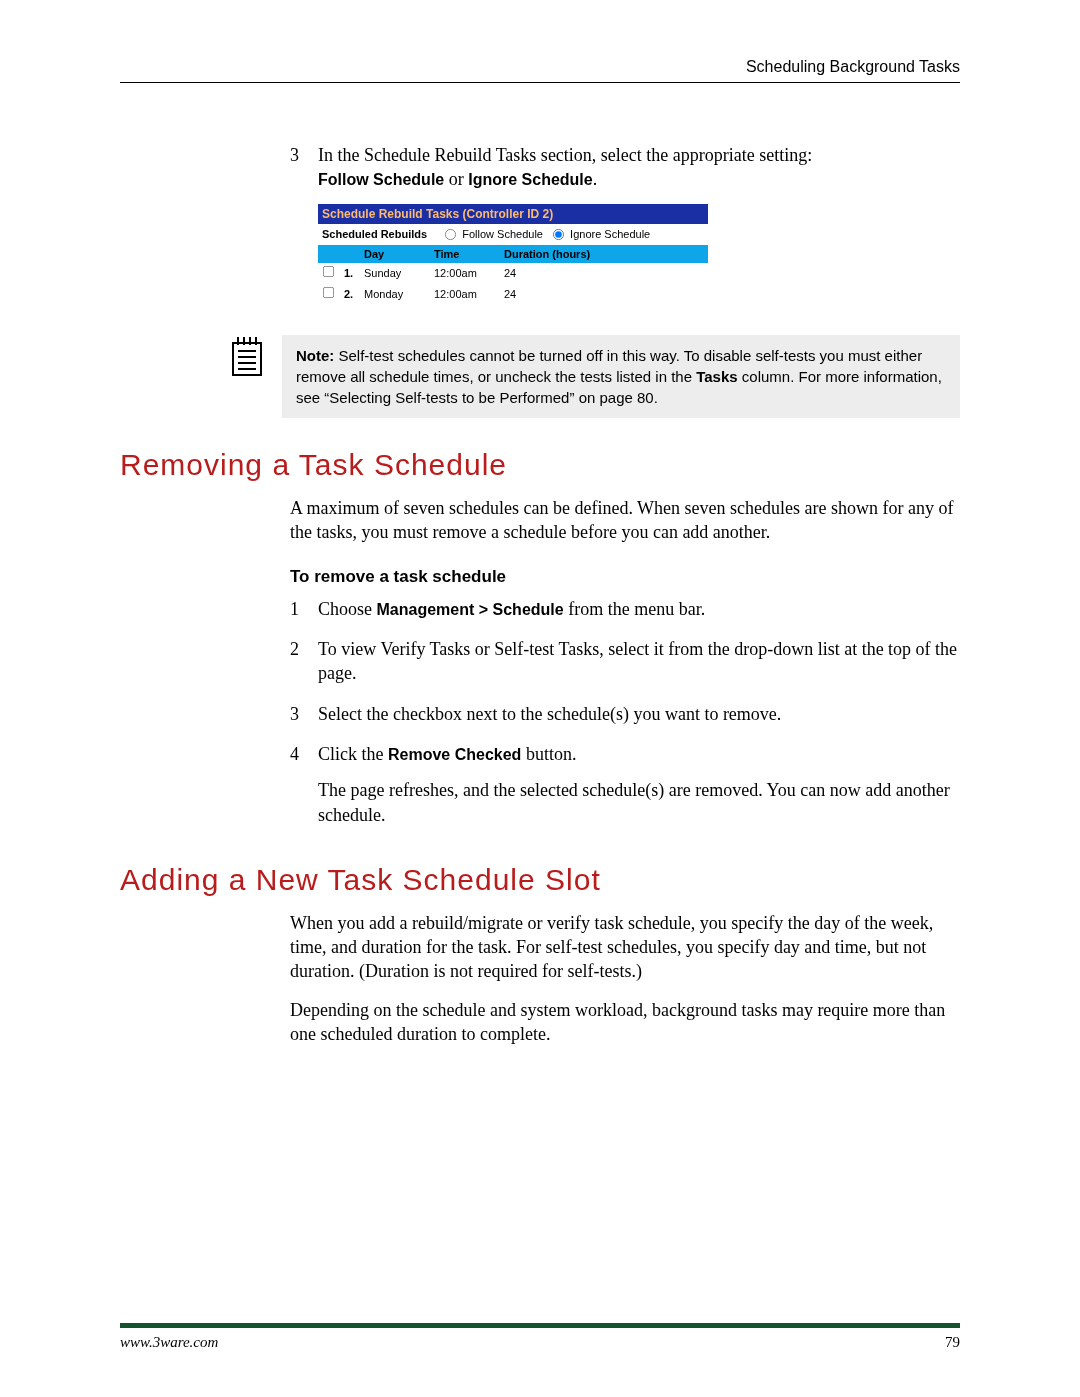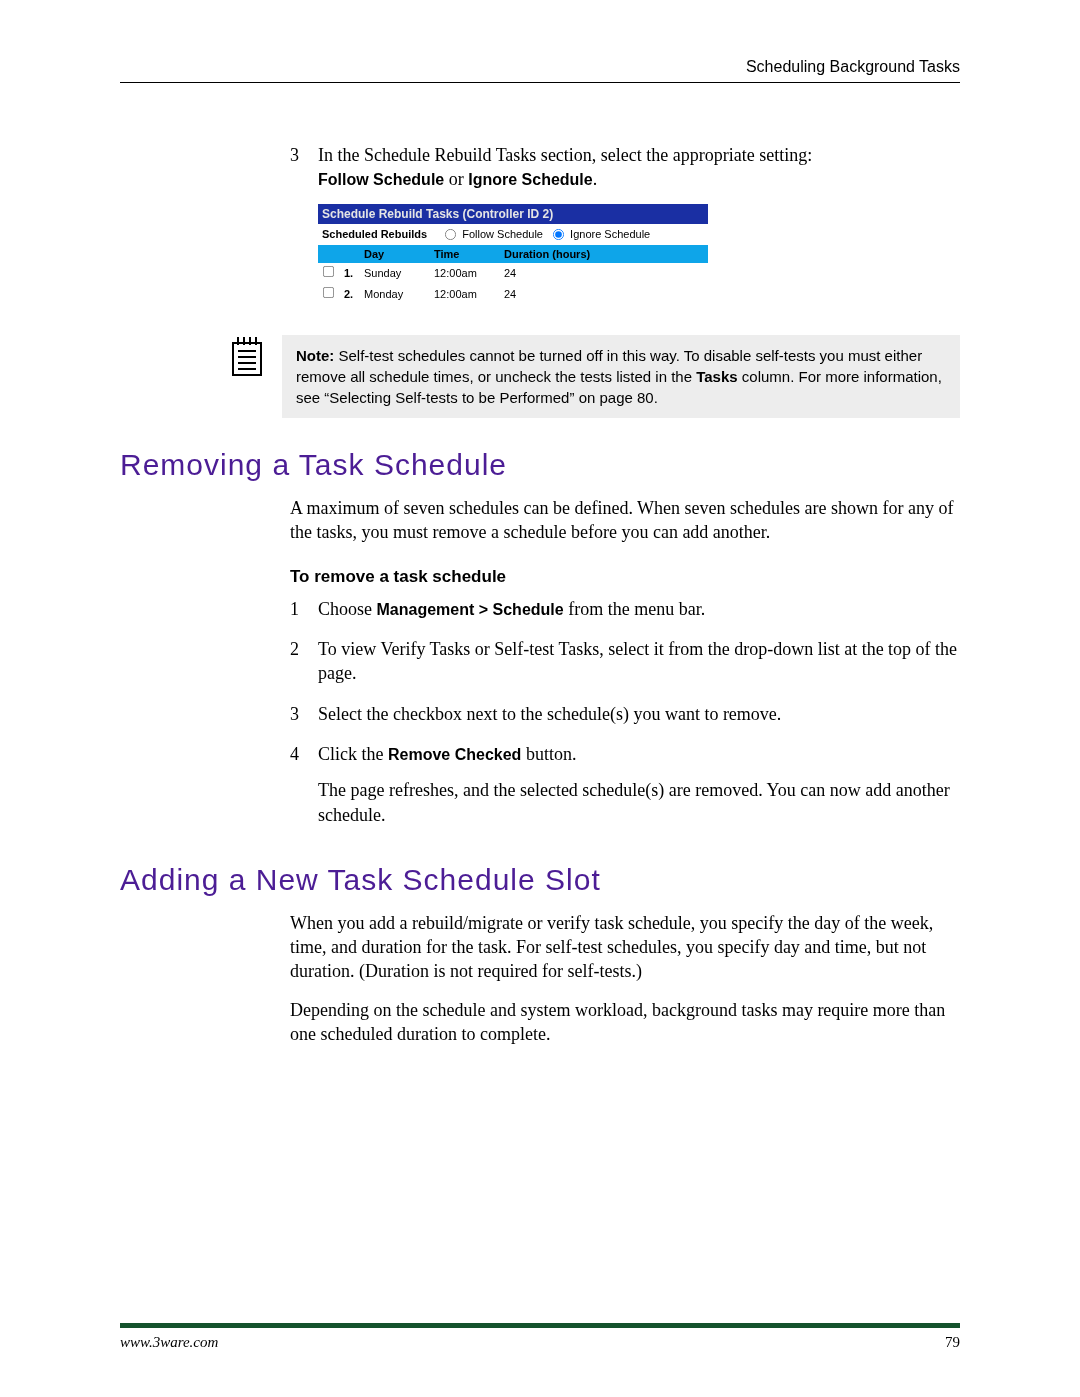--- a/index.html
+++ b/index.html
@@ -47,21 +47,21 @@
   
   .sched-box {
     width: 390px;
     font-family: Arial, Helvetica, sans-serif;
     font-size: 11px;
     margin-bottom: 18px;
     background:#fff;
   }
   .sched-title {
     background: #1a2fa3;
-    color: #e5e5e5;
+    color: #fdba74;
     font-weight: bold;
     font-size: 12px;
     padding: 2px 4px;
   }
   .sched-ctrl {
     padding: 3px 4px;
     font-size: 11px;
   }
   .sched-ctrl .lbl { font-weight: bold; margin-right: 8px; }
   .sched-ctrl input[type=radio]{ transform: scale(0.85); vertical-align: middle; margin:0 2px 0 6px;}
@@ -103,21 +103,21 @@
     line-height: 1.4;
     padding: 10px 14px;
   }
   .note-box .nb { font-weight: bold; }
 
   h2.section {
     font-family: Arial, Helvetica, sans-serif;
     font-weight: normal;
     font-size: 30px;
     letter-spacing: 1px;
-    color: #4c1d95;
+    color: #b91c1c;
     margin: 24px 0 14px 0;
   }
   .body-p {
     font-size: 18px;
     line-height: 1.35;
     margin: 0 0 14px 0;
   }
   .sub-h {
     font-family: Arial, Helvetica, sans-serif;
     font-weight: bold;

